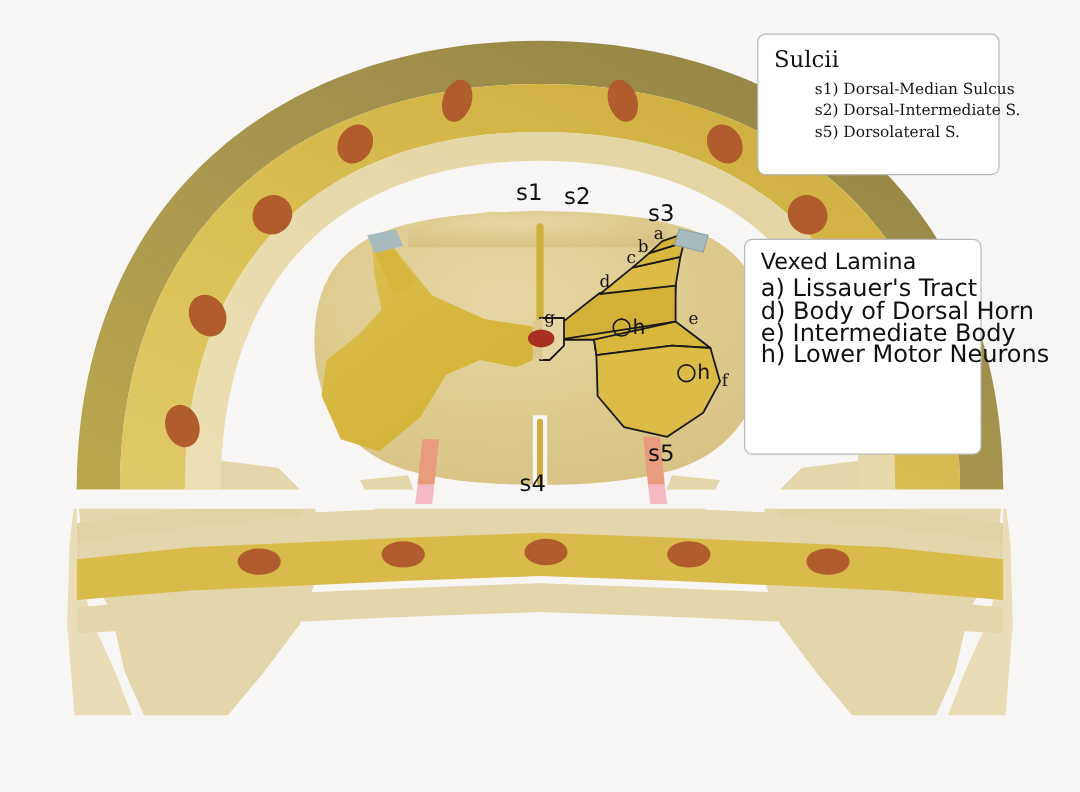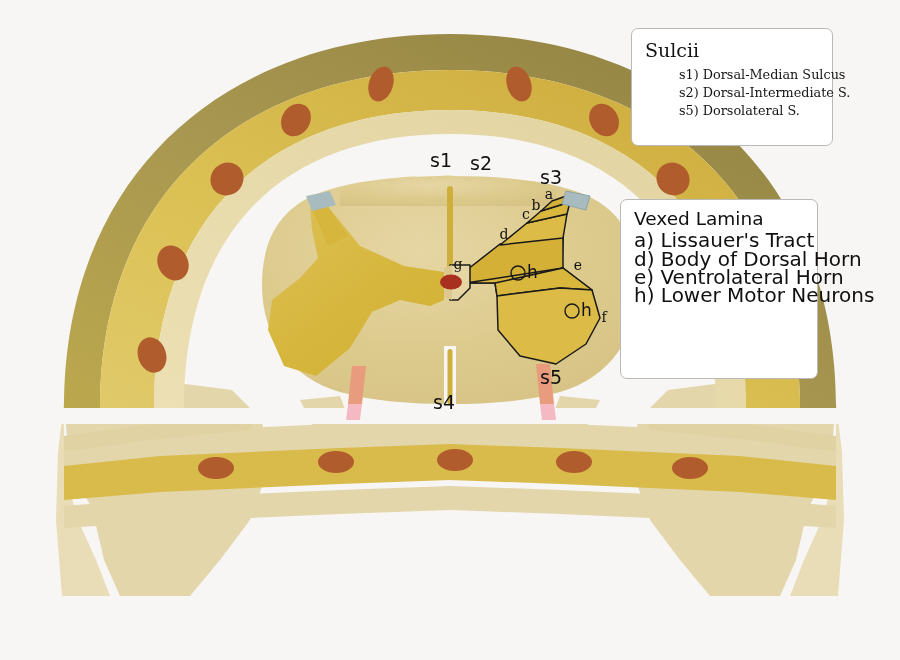--- a/index.html
+++ b/index.html
@@ -306,17 +306,17 @@
     <div class="legend-title">Sulcii</div>
     <div class="legend-row">s1) Dorsal-Median Sulcus</div>
     <div class="legend-row">s2) Dorsal-Intermediate S.</div>
     <div class="legend-row">s5) Dorsolateral S.</div>
   </div>
 
   <div class="legend" id="legend-lamina">
     <div class="legend-title">Vexed Lamina</div>
     <div class="legend-row">a) Lissauer's Tract</div>
     <div class="legend-row">d) Body of Dorsal Horn</div>
-    <div class="legend-row">e) Ventrolateral Horn</div>
+    <div class="legend-row">e) Intermediate Body</div>
     <div class="legend-row">h) Lower Motor Neurons</div>
   </div>
 
 </div>
 
 </body></html>

